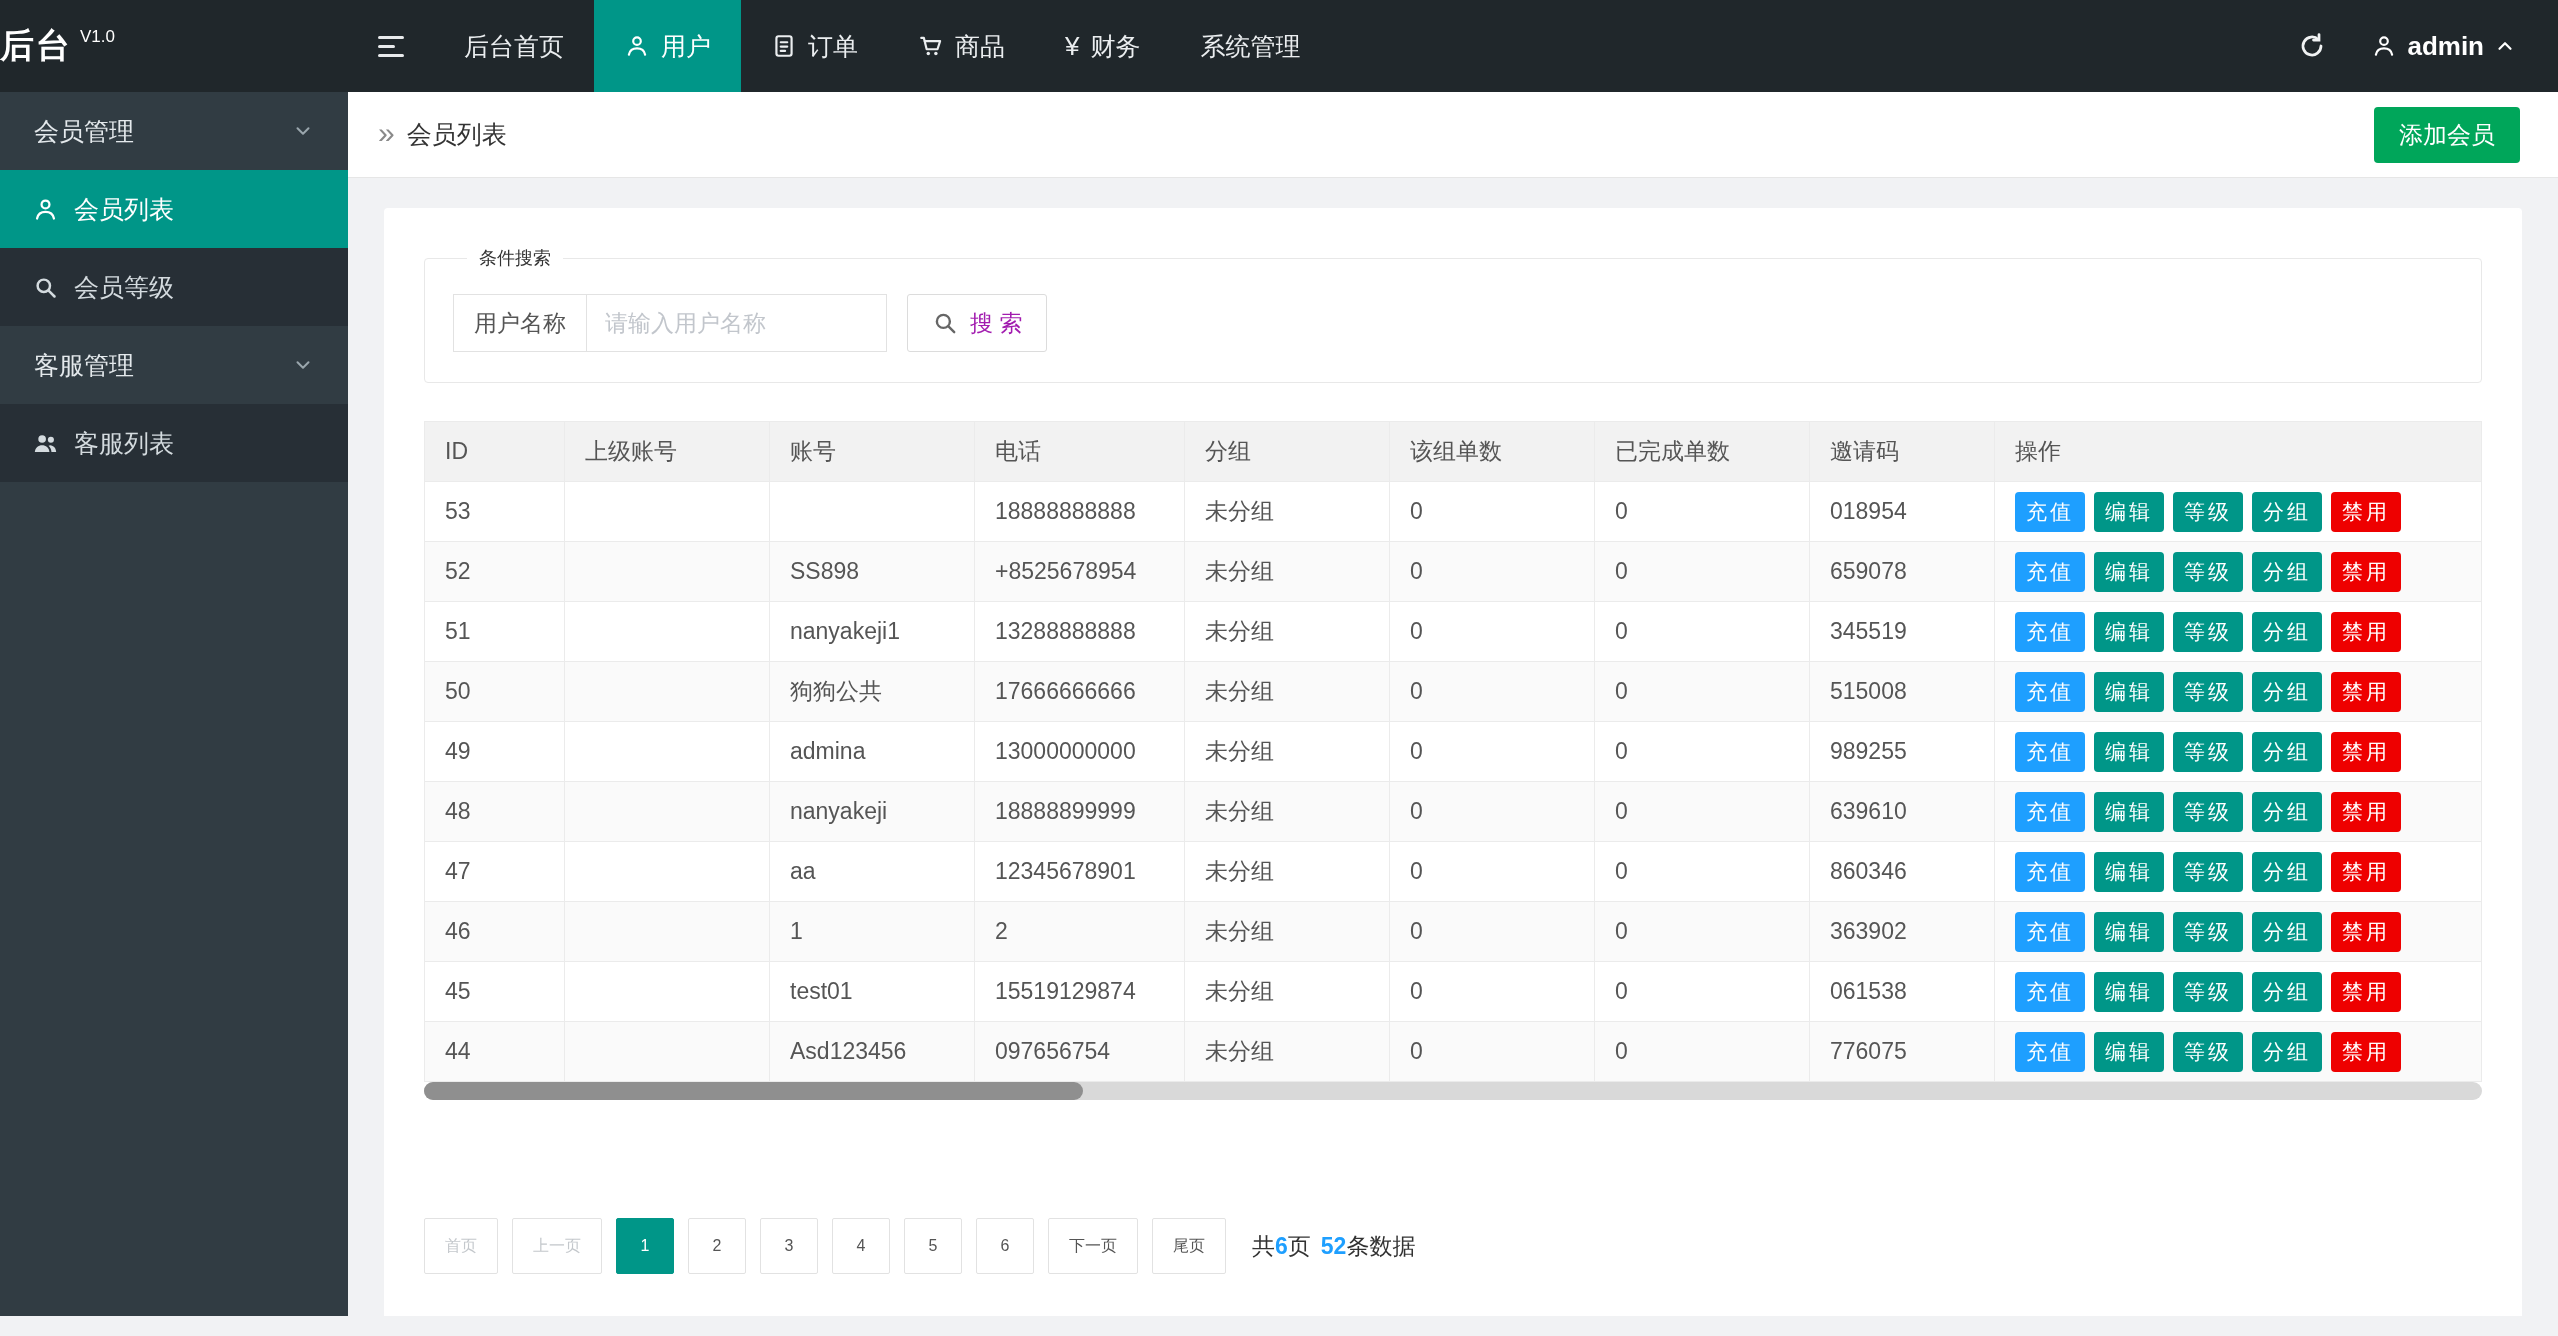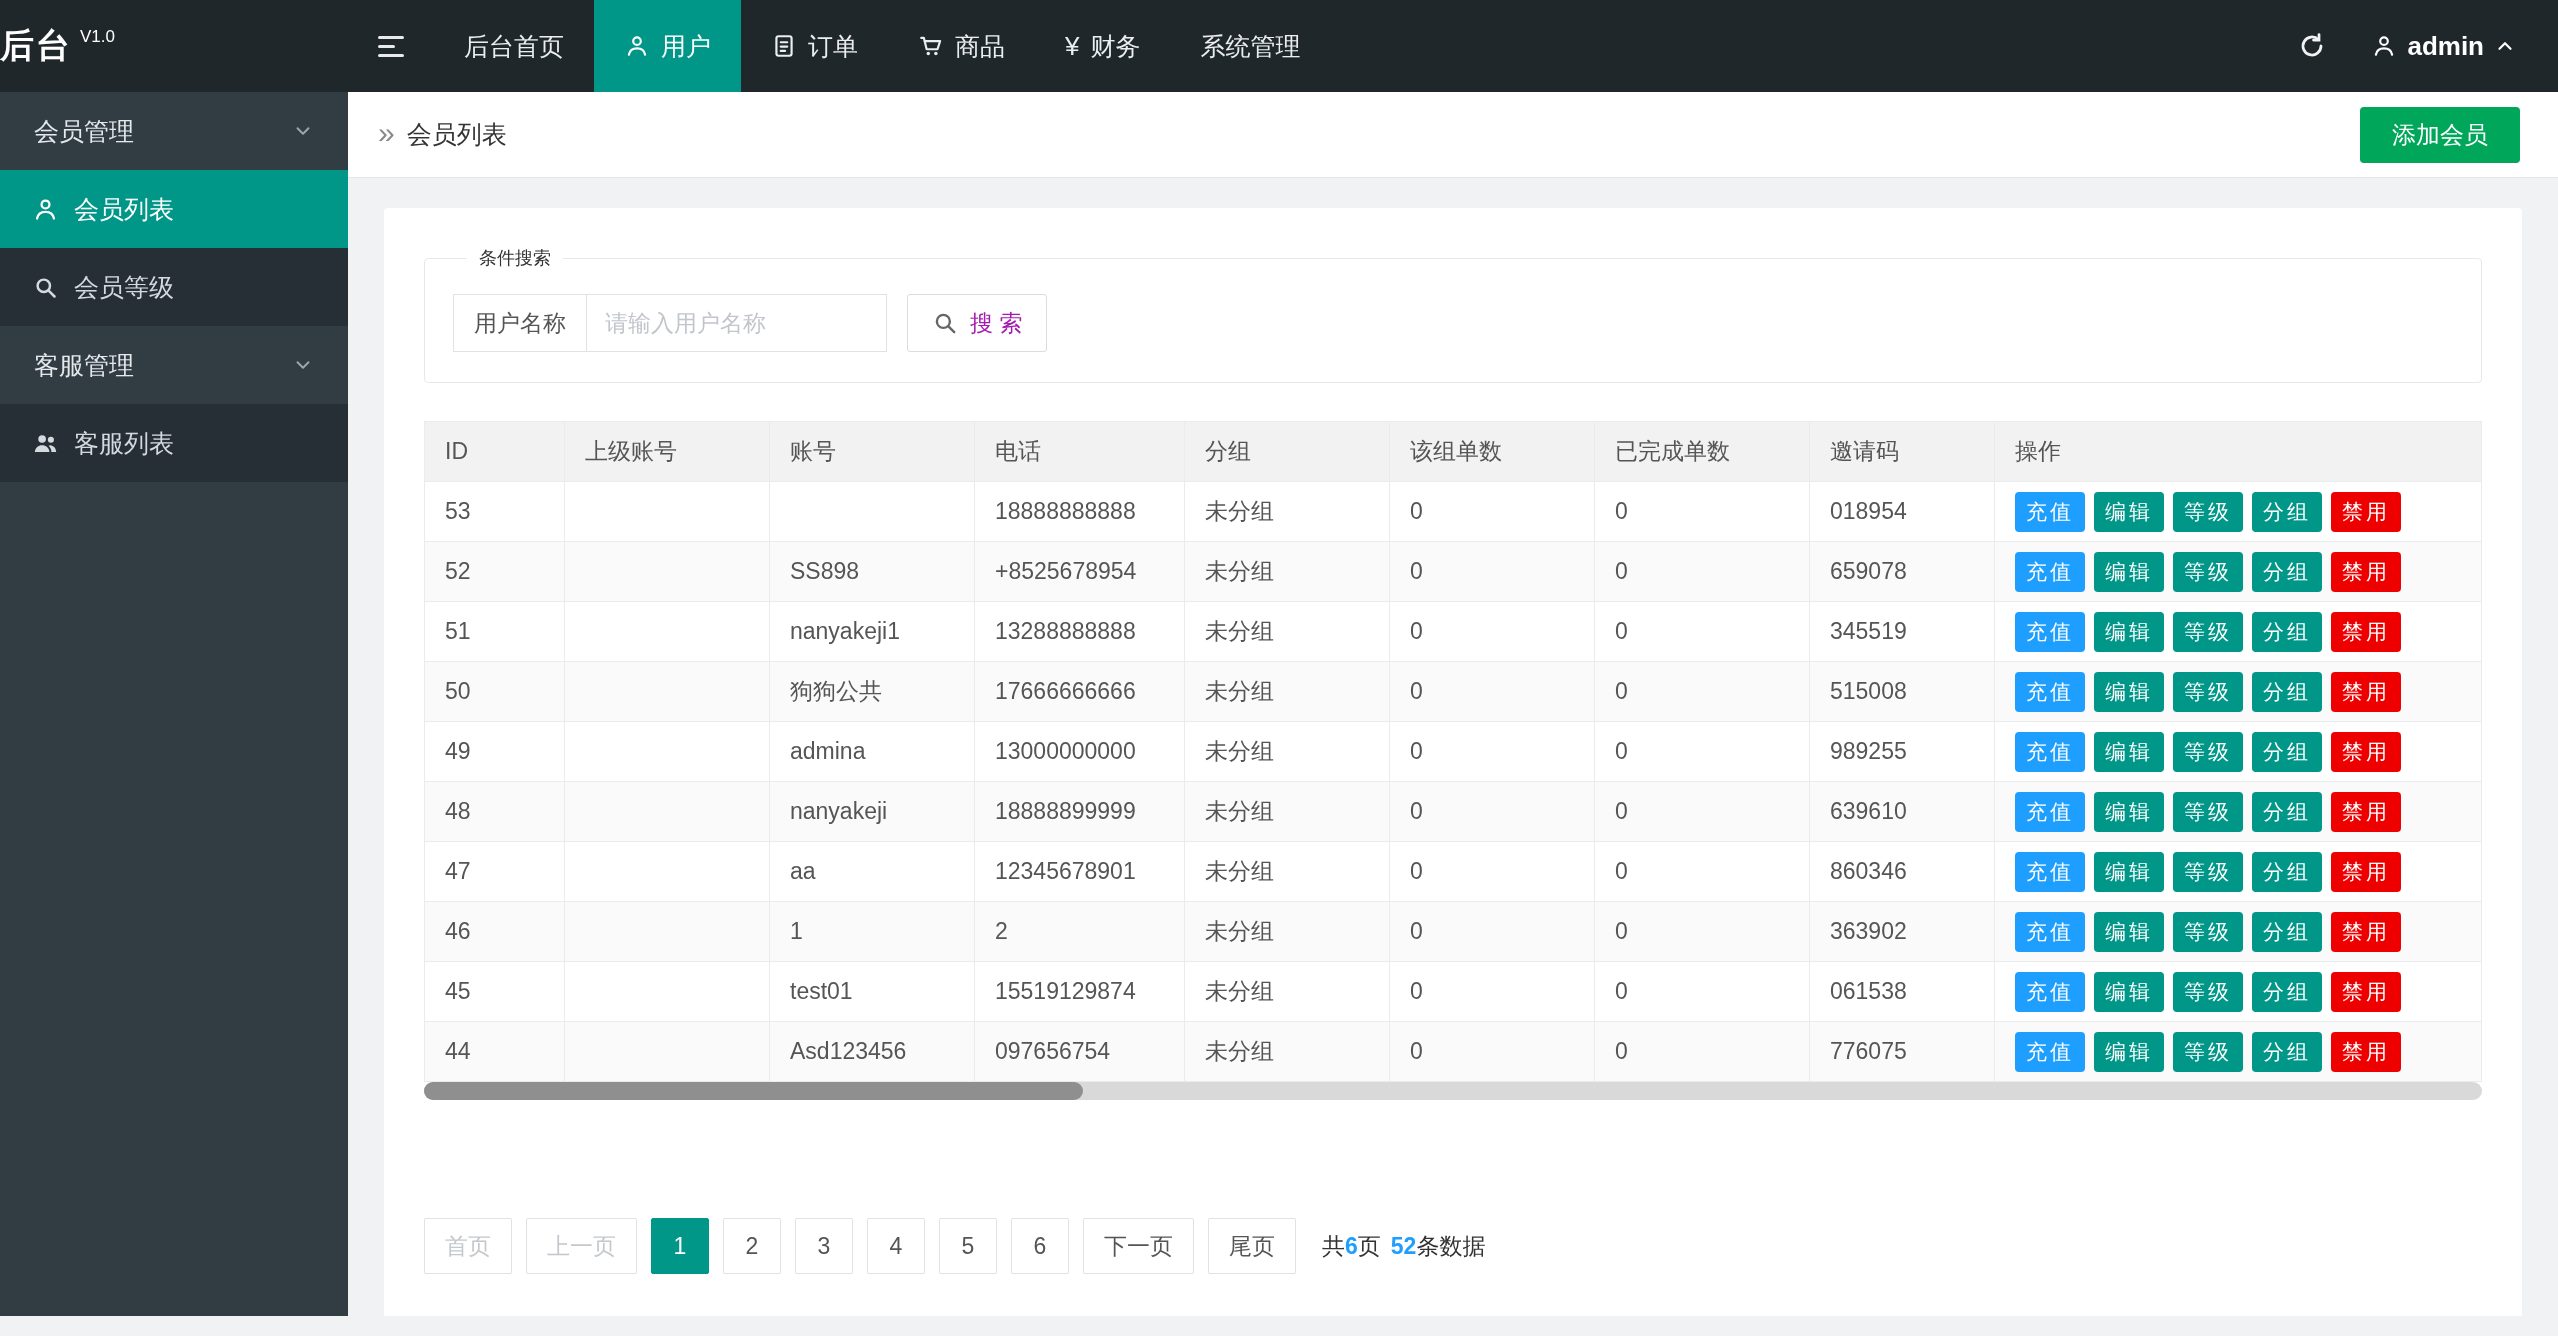--- a/index.html
+++ b/index.html
@@ -35,21 +35,21 @@
   .side-sub { height:78px; display:flex; align-items:center; gap:15px; padding:0 32px; color:#d4dbdf; font-size:25px; background:#272f36; cursor:pointer; }
   .side-sub.active { background:#009688; color:#fff; }
   .sicon { width:27px; height:27px; }
 
   .main { flex:1; background:#f1f2f4; overflow:hidden; }
 
   
   .crumb-bar { height:86px; background:#fff; border-bottom:1px solid #e6e6e6; display:flex; align-items:center; padding:0 38px 0 30px; }
   .crumb { display:flex; align-items:center; gap:12px; font-size:25px; color:#333; }
   .crumb-sep { color:#8a8a8a; font-size:30px; line-height:1; position:relative; top:-2px; }
-  .add-btn { margin-left:auto; height:56px; padding:0 32px; background:#00a65a; color:#fff; font-size:24px; border:none; border-radius:4px; cursor:pointer; font-family:Liberation Serif, serif; }
+  .add-btn { margin-left:auto; height:56px; padding:0 25px; background:#00a65a; color:#fff; font-size:24px; border:none; border-radius:4px; cursor:pointer; font-family:Liberation Serif, serif; }
 
   
   .card { background:#fff; margin:30px 36px 0; padding:34px 40px 46px; border-radius:4px; }
 
   fieldset.search-fs { border:1px solid #e8e8e8; border-radius:4px; padding:24px 28px 30px; margin:4px 0 38px; }
   fieldset.search-fs legend { padding:0 12px; margin-left:14px; font-size:18px; color:#333; }
   .search-row { display:flex; align-items:center; gap:20px; }
   .input-group { display:flex; }
   .ig-label { height:58px; display:flex; align-items:center; padding:0 20px; border:1px solid #e2e2e2; font-size:23px; color:#555; background:#fff; white-space:nowrap; }
   .ig-input { height:58px; width:300px; border:1px solid #e2e2e2; border-left:none; padding:0 18px; font-size:23px; color:#333; outline:none; font-family:inherit; }
@@ -67,21 +67,21 @@
   .act-blue { background:#1e9fff; }
   .act-teal { background:#009688; }
   .act-red  { background:#ee0000; }
 
   
   .hscroll { height:18px; background:#d9d9d9; border-radius:9px; width:100%; }
   .hthumb { height:18px; width:32%; background:#8f8f8f; border-radius:9px; cursor:grab; }
 
   
   .pagination { margin-top:118px; display:flex; align-items:center; gap:14px; font-size:23px; }
-  .pg { min-width:58px; height:56px; line-height:54px; padding:0 20px; text-align:center; background:#fff; border:1px solid #e2e2e2; color:#555; border-radius:2px; cursor:pointer; font-size:23px; font-family:inherit; }
+  .pg { min-width:58px; height:56px; line-height:54px; padding:0 20px; text-align:center; background:#fff; border:1px solid #e2e2e2; color:#555; border-radius:2px; cursor:pointer; font-size:16px; font-family:inherit; }
   .pg.num { padding:0; width:58px; min-width:58px; }
   .pg.disabled { color:#c4c8cc; cursor:default; }
   .pg.active { background:#009688; border-color:#009688; color:#fff; }
   .pg-summary { margin-left:12px; color:#333; font-size:23px; }
   .pg-summary .hl { color:#1e9fff; font-weight:700; font-style:normal; }
   .pg-summary .mid { margin-right:10px; }
 </style>
 </head>
 <body>
 

